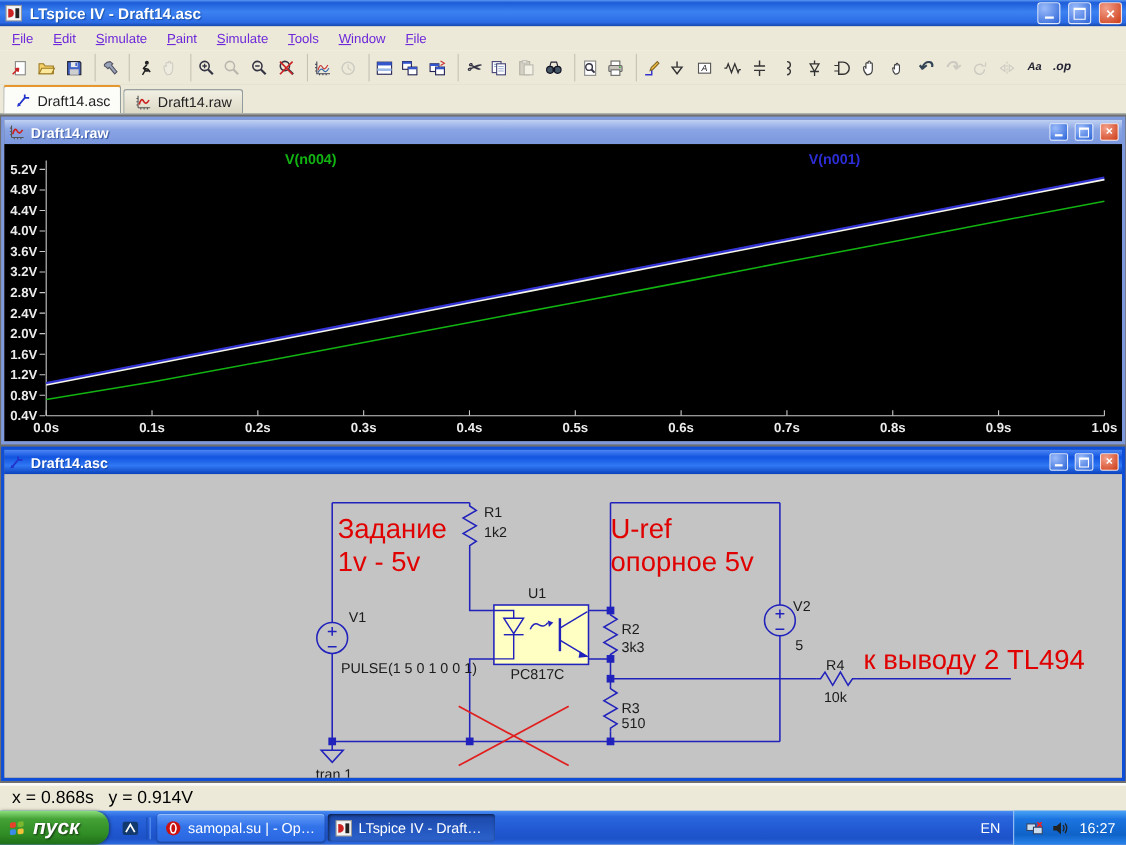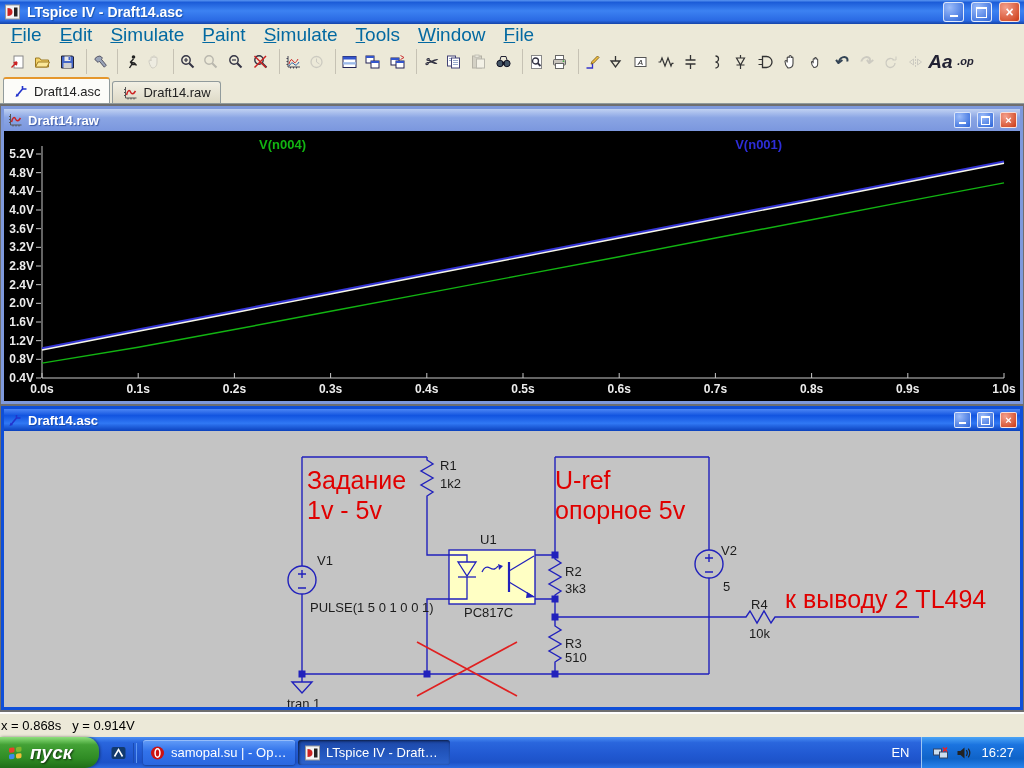--- a/index.html
+++ b/index.html
@@ -12,21 +12,21 @@
   .appicon{width:18px;height:17px;display:flex}
   .xbtn{width:21px;height:20px;border-radius:3px;border:1px solid #fffc;display:flex;align-items:center;
     justify-content:center;margin-left:2px;box-sizing:border-box}
   .xbtn.blue{background:radial-gradient(circle at 30% 25%,#9cbcfa,#2a63d8)}
   .xbtn.red{background:radial-gradient(circle at 30% 25%,#f4a08c,#cc3a14)}
   .g-min{display:block;width:8px;height:7px;border-bottom:2px solid #fff}
   .g-max{display:block;width:9px;height:8px;border:1px solid #fff;border-top:2px solid #fff;background:transparent}
   .g-close{color:#fff;font-size:14px;font-weight:bold;line-height:1}
   .menubar{position:absolute;top:24px;left:0;right:0;height:22px;background:#ece9d8;display:flex;
     align-items:center;padding-left:2px;border-bottom:1px solid #ffffff}
-  .menu-item{display:inline-block;padding:21px 9px;font-size:19px;color:#0369a1}
+  .menu-item{display:inline-block;padding:21px 9px;font-size:12px;color:#6d28d9}
   .menu-item::first-letter{text-decoration:underline}
   .toolbar{position:absolute;top:46px;left:0;right:0;height:31px;background:#ece9d8;display:flex;
     align-items:center;padding-left:5px;border-bottom:1px solid #d4d0c0}
   .tbtn{width:25px;height:25px;background:transparent;border:none;padding:0;display:flex;align-items:center;
     justify-content:center;box-sizing:border-box}
   .tbtn.group-start{border-left:1px solid #c6c2b4;margin-left:6px;padding-left:3px}
   .tbtn.disabled{opacity:.38;filter:grayscale(.9)}
   .tglyph{font-size:14px;font-weight:bold;color:#334;line-height:1}
   .tabbar{position:absolute;top:77px;left:0;right:0;height:27px;background:#ece9d8;display:flex;
     align-items:flex-end;padding-left:3px;border-bottom:1px solid #919b9c;box-sizing:border-box}
@@ -50,22 +50,22 @@
   .mdi-btn.red{background:radial-gradient(circle at 30% 25%,#f4a08c,#cc3a14)}
   .mdi-btn .g-min{width:7px;height:5px}
   .mdi-btn .g-max{width:7px;height:6px}
   .mdi-btn .g-close{font-size:11px}
   .wave-content{position:absolute;top:22px;left:0;right:0;bottom:0;background:#000}
   .sch-content{position:absolute;top:22px;left:0;right:0;bottom:0;background:#c4c4c4;overflow:hidden}
   .ytick,.xtick{font:bold 12px "Liberation Sans",sans-serif;fill:#ececec}
   .tracelabel{font:bold 13px "Liberation Sans",sans-serif}
   
   .statusbar{position:absolute;top:712px;left:0;right:0;height:25px;background:#ece9d8;
-    border-top:1px solid #fff;box-shadow:inset 0 1px 0 #fff;font-size:13px;color:#000;
-    display:flex;align-items:center;padding-left:1px;white-space:pre}
+    border-top:1px solid #fff;box-shadow:inset 0 1px 0 #fff;font-size:16px;color:#000;
+    display:flex;align-items:center;padding-left:11px;white-space:pre}
   .taskbar{position:absolute;top:737px;left:0;right:0;height:31px;display:flex;align-items:center;
     background:linear-gradient(180deg,#4a8ef4 0%,#2a66dd 18%,#2159d2 55%,#1d52c8 82%,#2e6ce2 100%)}
   .start-btn{height:31px;min-width:99px;border-radius:0 14px 14px 0;display:flex;align-items:center;gap:6px;
     padding:0 14px 0 7px;background:linear-gradient(180deg,#8ee07c 0%,#43a135 25%,#2f8b24 70%,#1f6e18 100%);
     color:#fff;font-style:italic;font-weight:bold;font-size:19px;text-shadow:1px 1px 2px #000a;
     box-shadow:1px 0 3px #0007;box-sizing:border-box}
   .ql{display:flex;align-items:center;margin-left:8px;gap:3px}
   .ql-btn{width:22px;height:22px;display:flex;align-items:center;justify-content:center}
   .ql-sep{width:2px;height:20px;margin:0 4px;border-left:1px solid #1b4cb0;border-right:1px solid #5e97f2}
   .tasks{display:flex;gap:3px;margin-left:2px}
@@ -403,21 +403,21 @@
       <button class="tbtn disabled">
         <i class="ico" style="display:flex">
           <svg viewBox="0 0 16 16" width="17" height="16">
             <path d="M8 2 v12" stroke="#99a" stroke-dasharray="2 1"></path>
             <path d="M6 5 L2 8 l4 3 z M10 5 l4 3 -4 3 z" fill="none" stroke="#99a"></path>
           </svg>
         </i>
       </button>
       <button class="tbtn">
         <i class="ico" style="display:flex">
-          <span class="tglyph" style="color:#223;font-size:19px">Aa</span>
+          <span class="tglyph" style="color:#223;font-size:10px">Aa</span>
         </i>
       </button>
       <button class="tbtn">
         <i class="ico" style="display:flex">
           <span class="tglyph" style="color:#223;font-size:11px">.op</span>
         </i>
       </button>
     </div>
 </div>
 

